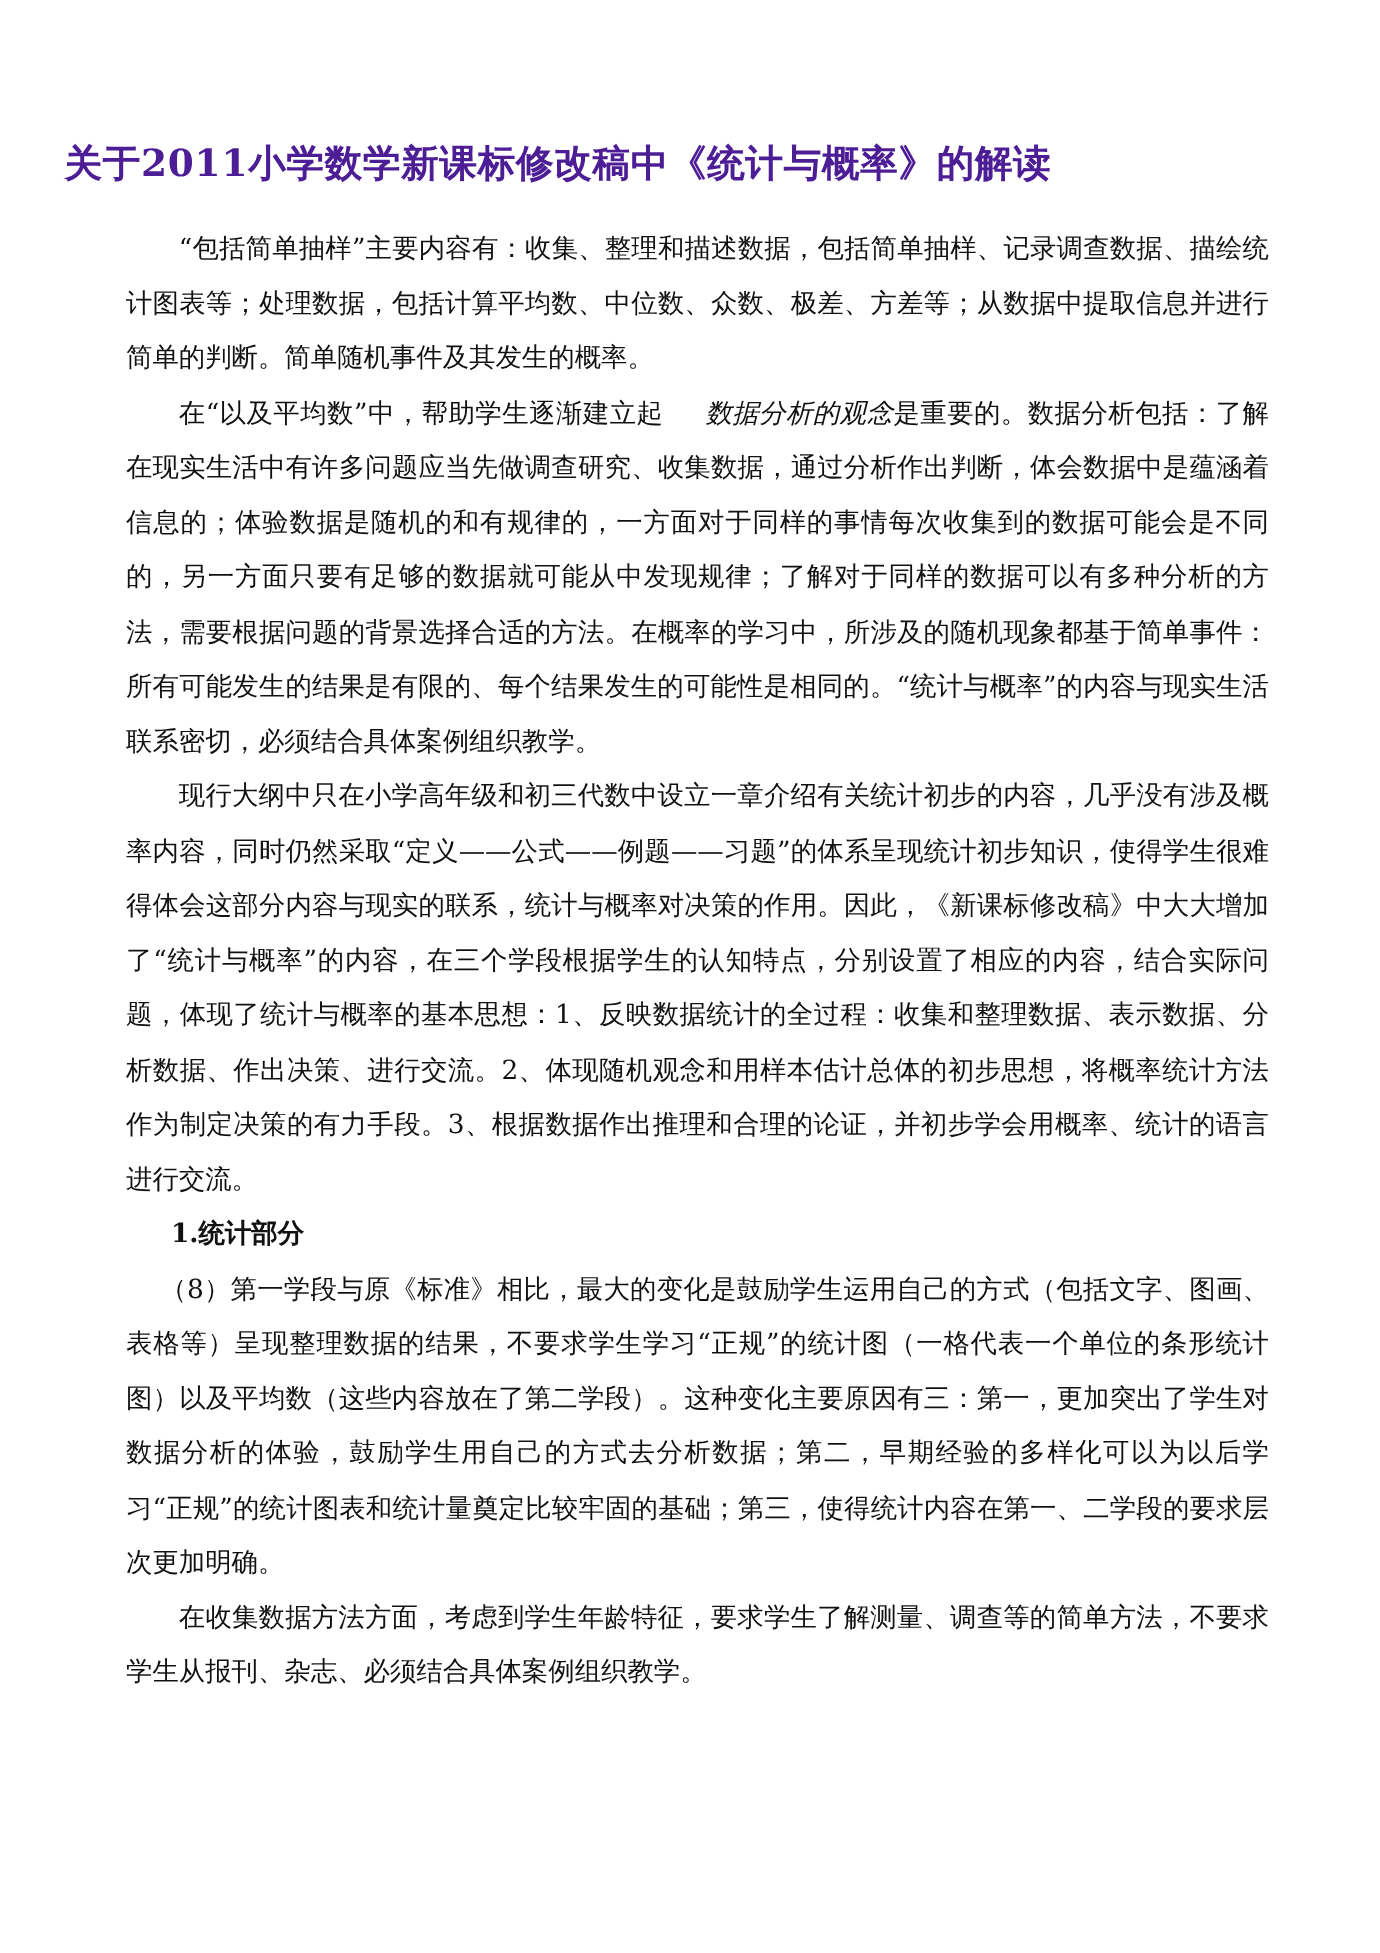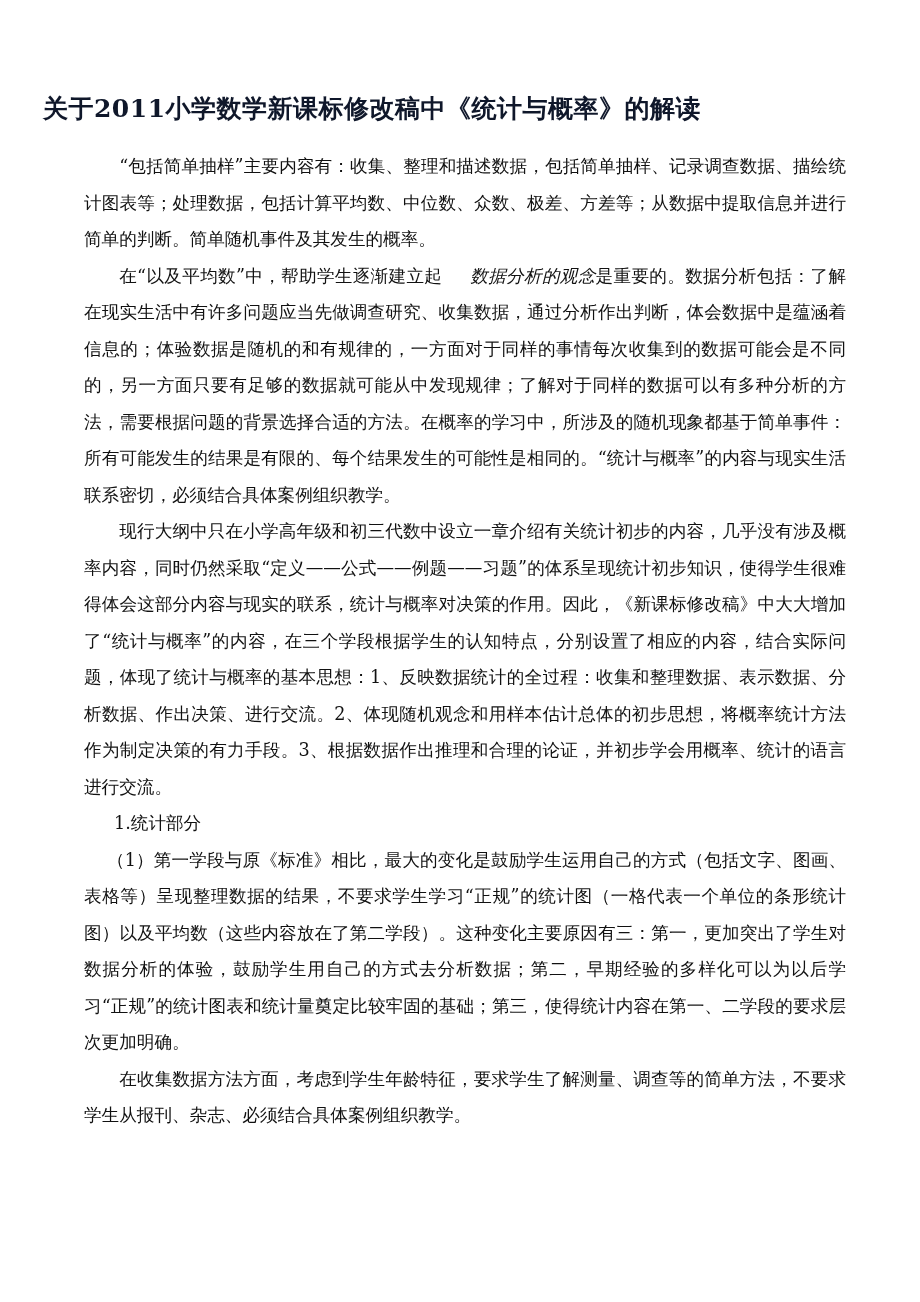--- a/index.html
+++ b/index.html
@@ -1,41 +1,41 @@
 <!DOCTYPE html>
 <html><head>
   <meta charset="utf-8">
   <style>
     html, body { margin: 0; padding: 0; background: #ffffff; }
     body { width: 920px; height: 1302px; position: relative; overflow: hidden; font-family: "DejaVu Serif", "Liberation Serif", serif; color: #111; }
     .page { position: absolute; left: 0; top: 0; width: 920px; height: 1302px; background: #fff; }
-    .title { position: absolute; top: 92px; left: 0; width: 744px; text-align: center; font-size: 25px; font-weight: bold; letter-spacing: 0.5px; color: #0f172a; }
+    .title { position: absolute; top: 92px; left: 0; width: 744px; text-align: center; font-size: 25px; font-weight: bold; letter-spacing: 0.5px; color: #4c1d95; }
     .body-text { position: absolute; left: 84px; width: 762px; font-size: 17.6px; line-height: 36.5px; text-align: justify; text-justify: inter-character; }
     .para { margin: 0; text-indent: 2em; }
     .para.sub-indent { text-indent: 1.6em; }
     .para.item { text-indent: 1.3em; }
     .bold { font-weight: normal; }
     .italic { font-style: italic; margin-left: 28px; }
-    .heading { margin: 0; padding-left: 30px; font-weight: normal; font-size: 17.6px; }
+    .heading { margin: 0; padding-left: 30px; font-weight: bold; font-size: 17.6px; }
   </style>
 </head>
 <body>
 
 <div class="page">
 
   <div class="title">关于2011小学数学新课标修改稿中《统计与概率》的解读</div>
 
   <div class="body-text" style="top:148px;">
     <p class="para">
       <span>“包括简单抽样”</span><span class="bold">主要内容</span><span>有：收集、整理和描述数据，包括简单抽样、记录调查数据、描绘统计图表等；处理数据，包括计算平均数、中位数、众数、极差、方差等；从数据中提取信息并进行简单的判断。简单随机事件及其发生的概率。</span>
     </p>
     <p class="para">
       <span>在“以及平均数”中，帮助学生逐渐建立起</span><span class="italic">数据分析的观念</span><span>是重要的。数据分析包括：了解在现实生活中有许多问题应当先做调查研究、收集数据，通过分析作出判断，体会数据中是蕴涵着信息的；体验数据是随机的和有规律的，一方面对于同样的事情每次收集到的数据可能会是不同的，另一方面只要有足够的数据就可能从中发现规律；了解对于同样的数据可以有多种分析的方法，需要根据问题的背景选择合适的方法。在概率的学习中，所涉及的随机现象都基于简单事件：所有可能发生的结果是有限的、每个结果发生的可能性是相同的。“统计与概率”的内容与现实生活联系密切，必须结合具体案例组织教学。</span>
     </p>
     <p class="para">
       <span>现行大纲中只在小学高年级和初三代数中设立一章介绍有关统计初步的内容，几乎没有涉及概率内容，同时仍然采取“定义——公式——例题——习题”的体系呈现统计初步知识，使得学生很难得体会这部分内容与现实的联系，统计与概率对决策的作用。因此，《新课标修改稿》中大大增加了“统计与概率”的内容，在三个学段根据学生的认知特点，分别设置了相应的内容，结合实际问题，体现了统计与概率的基本思想：1、反映数据统计的全过程：收集和整理数据、表示数据、分析数据、作出决策、进行交流。2、体现随机观念和用样本估计总体的初步思想，将概率统计方法作为制定决策的有力手段。3、根据数据作出推理和合理的论证，并初步学会用概率、统计的语言进行交流。</span>
     </p>
     <p class="heading">1.统计部分</p>
-    <p class="para item">（1）第一学段与原《标准》相比，最大的变化是鼓励学生运用自己的方式（包括文字、图画、表格等）呈现整理数据的结果，不要求学生学习“正规”的统计图（一格代表一个单位的条形统计图）以及平均数（这些内容放在了第二学段）。这种变化主要原因有三：第一，更加突出了学生对数据分析的体验，鼓励学生用自己的方式去分析数据；第二，早期经验的多样化可以为以后学习“正规”的统计图表和统计量奠定比较牢固的基础；第三，使得统计内容在第一、二学段的要求层次更加明确。</p>
+    <p class="para item">（8）第一学段与原《标准》相比，最大的变化是鼓励学生运用自己的方式（包括文字、图画、表格等）呈现整理数据的结果，不要求学生学习“正规”的统计图（一格代表一个单位的条形统计图）以及平均数（这些内容放在了第二学段）。这种变化主要原因有三：第一，更加突出了学生对数据分析的体验，鼓励学生用自己的方式去分析数据；第二，早期经验的多样化可以为以后学习“正规”的统计图表和统计量奠定比较牢固的基础；第三，使得统计内容在第一、二学段的要求层次更加明确。</p>
     <p class="para">在收集数据方法方面，考虑到学生年龄特征，要求学生了解测量、调查等的简单方法，不要求学生从报刊、杂志、必须结合具体案例组织教学。</p>
   </div>
 
 </div>
 
 </body></html>

